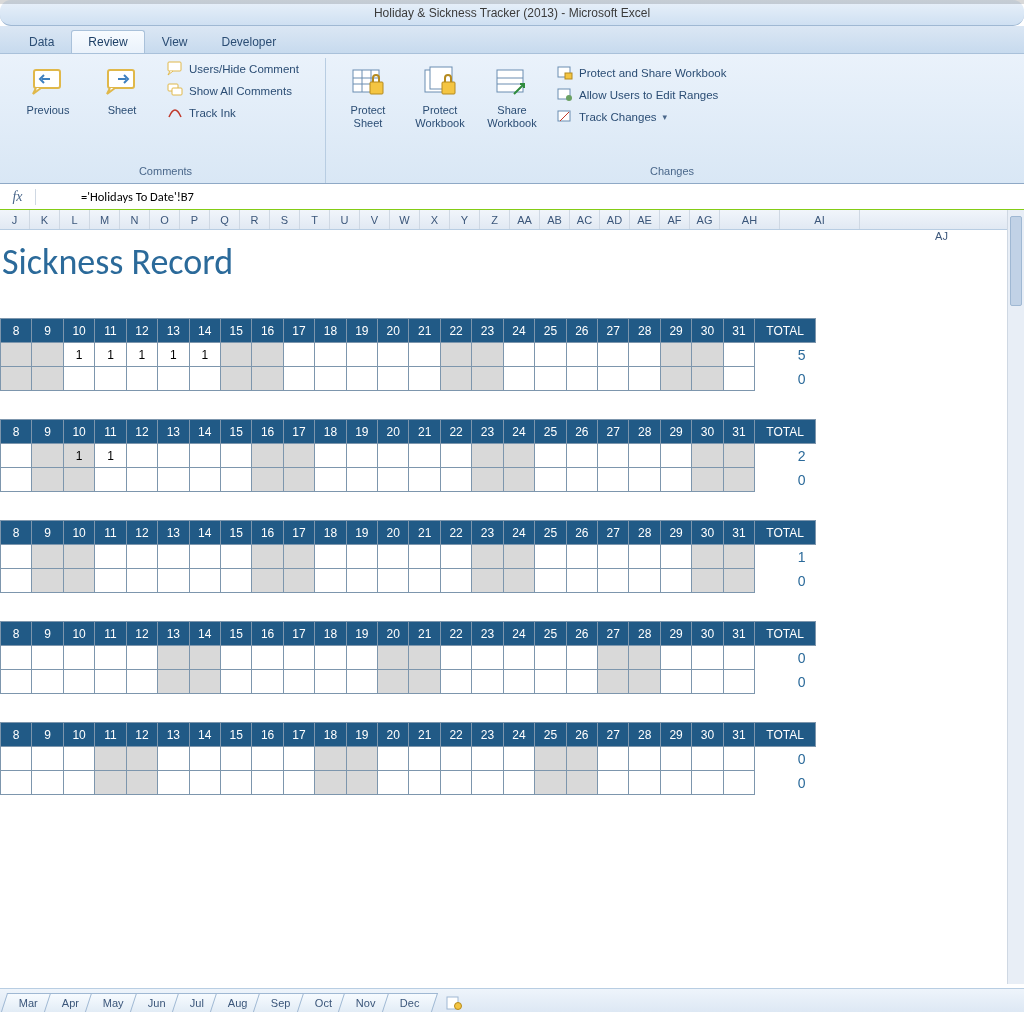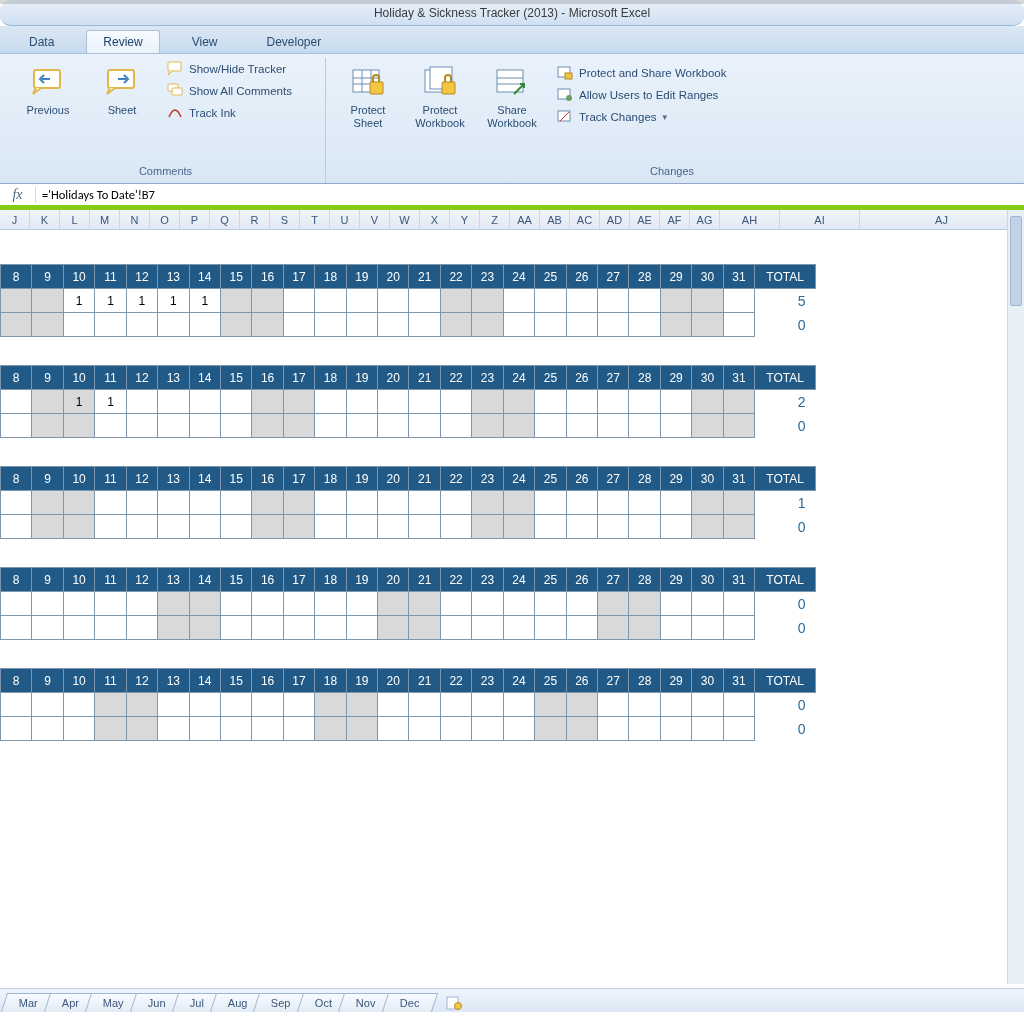--- a/index.html
+++ b/index.html
@@ -27,21 +27,21 @@
     border-radius: 11px;
   }
   .titlebar::before { 
     content:"";
     position:absolute; left:0; right:0; top:0; height:4px;
     background: rgba(0,0,0,0.15);
   }
   
   .ribbon-tabs {
     display: flex;
-    gap: 15px;
+    gap: 0;
     background: linear-gradient(#dbe7f4,#c7daee);
     border-bottom: 1px solid #a9c1da;
     padding: 0 12px;
     height: 28px;
     align-items: flex-end;
   }
   .ribbon-tab {
     padding: 4px 16px 4px 16px;
     font-size: 12px;
     color: #2b4d74;
@@ -85,42 +85,42 @@
   }
   .big-btn .icon { width:36px; height:36px; }
   .big-btn .lbl { font-size:11px; color:#2b4d74; text-align:center; line-height:1.15;}
   .small-list { display:flex; flex-direction:column; gap:4px; justify-content:center;}
   .small-item { display:flex; align-items:center; gap:6px; font-size:11.5px; color:#2b4d74; cursor:pointer; padding:1px 3px; border-radius:2px;}
   .mini-icon { width:16px; height:16px; flex:0 0 16px;}
   .changes-row { display:flex; gap:8px;}
   
   .formula-bar {
     display:flex; align-items:center; height:26px;
-    border-bottom:5px solid #84cc16;
+    border-bottom:1px solid #84cc16;
     background:#fff;
   }
   .fx {
     width:36px; text-align:center; font-style:italic; color:#4a678a; border-right:1px solid #cfd8e3;
     font-family: "Times New Roman", serif; font-size:14px;
   }
   .formula-input {
-    flex:1; border:none; outline:none; font-size:12.5px; padding:0 6px; font-family:Calibri, sans-serif;
+    flex:1; border:none; outline:none; font-size:12.5px; padding:0 6px; font-family:Calibri, sans-serif;margin-left:39px;
   }
   
   .col-headers {
     display:flex; height:20px; background:linear-gradient(#f1f5fb,#e1e9f3);
     border-bottom:1px solid #b8cde2;
   }
   .col-headers .c {
     border-right:1px solid #cfd8e3; text-align:center; font-size:11px; color:#3b567a;
     line-height:20px; flex:0 0 30px;
   }
   .col-headers .c.ah { flex:0 0 60px;}
   .col-headers .c.ai { flex:0 0 80px;}
-  .col-headers .c.aj { flex:1;}
+  .col-headers .c.aj { flex:1;margin-top:16px;}
   
   .sheet {
     padding: 6px 0 0 0;
     background:#fff;
     height: 730px;
     overflow:hidden;
   }
   .sheet-title {
     font-size: 36px;
     color:#2b6a9a;
@@ -216,21 +216,21 @@
             <path d="M14 15 l8 0 M20 11 l4 4 -4 4" stroke="#3d7fbf" stroke-width="2" fill="none"></path>
           </svg>
         <div class="lbl">Sheet</div>
       </div>
       <div class="small-list">
         <div class="small-item">
           <svg class="mini-icon" viewBox="0 0 16 16">
               <rect x="1" y="1" width="13" height="9" rx="1" fill="#fff" stroke="#e0b84a"></rect>
               <path d="M3 10 l-2 4 5-4" fill="#fff" stroke="#e0b84a"></path>
             </svg>
-          <span>Show/Hide Tracker</span>
+          <span>Users/Hide Comment</span>
         </div>
         <div class="small-item">
           <svg class="mini-icon" viewBox="0 0 16 16">
               <rect x="1" y="1" width="10" height="7" rx="1" fill="#fff" stroke="#e0b84a"></rect>
               <rect x="5" y="5" width="10" height="7" rx="1" fill="#fff" stroke="#e0b84a"></rect>
             </svg>
           <span>Show All Comments</span>
         </div>
         <div class="small-item">
           <svg class="mini-icon" viewBox="0 0 16 16">
@@ -338,20 +338,21 @@
     <div class="c">AD</div>
     <div class="c">AE</div>
     <div class="c">AF</div>
     <div class="c">AG</div>
     <div class="c ah">AH</div>
     <div class="c ai">AI</div>
     <div class="c aj">AJ</div>
   </div>
 
 <div class="sheet">
+  <div class="sheet-title">Sickness Record</div>
   <div id="months-container">
       <div class="month-block first">
         <table class="cal">
           <colgroup>
             <col class="day">
             <col class="day">
             <col class="day">
             <col class="day">
             <col class="day">
             <col class="day">

